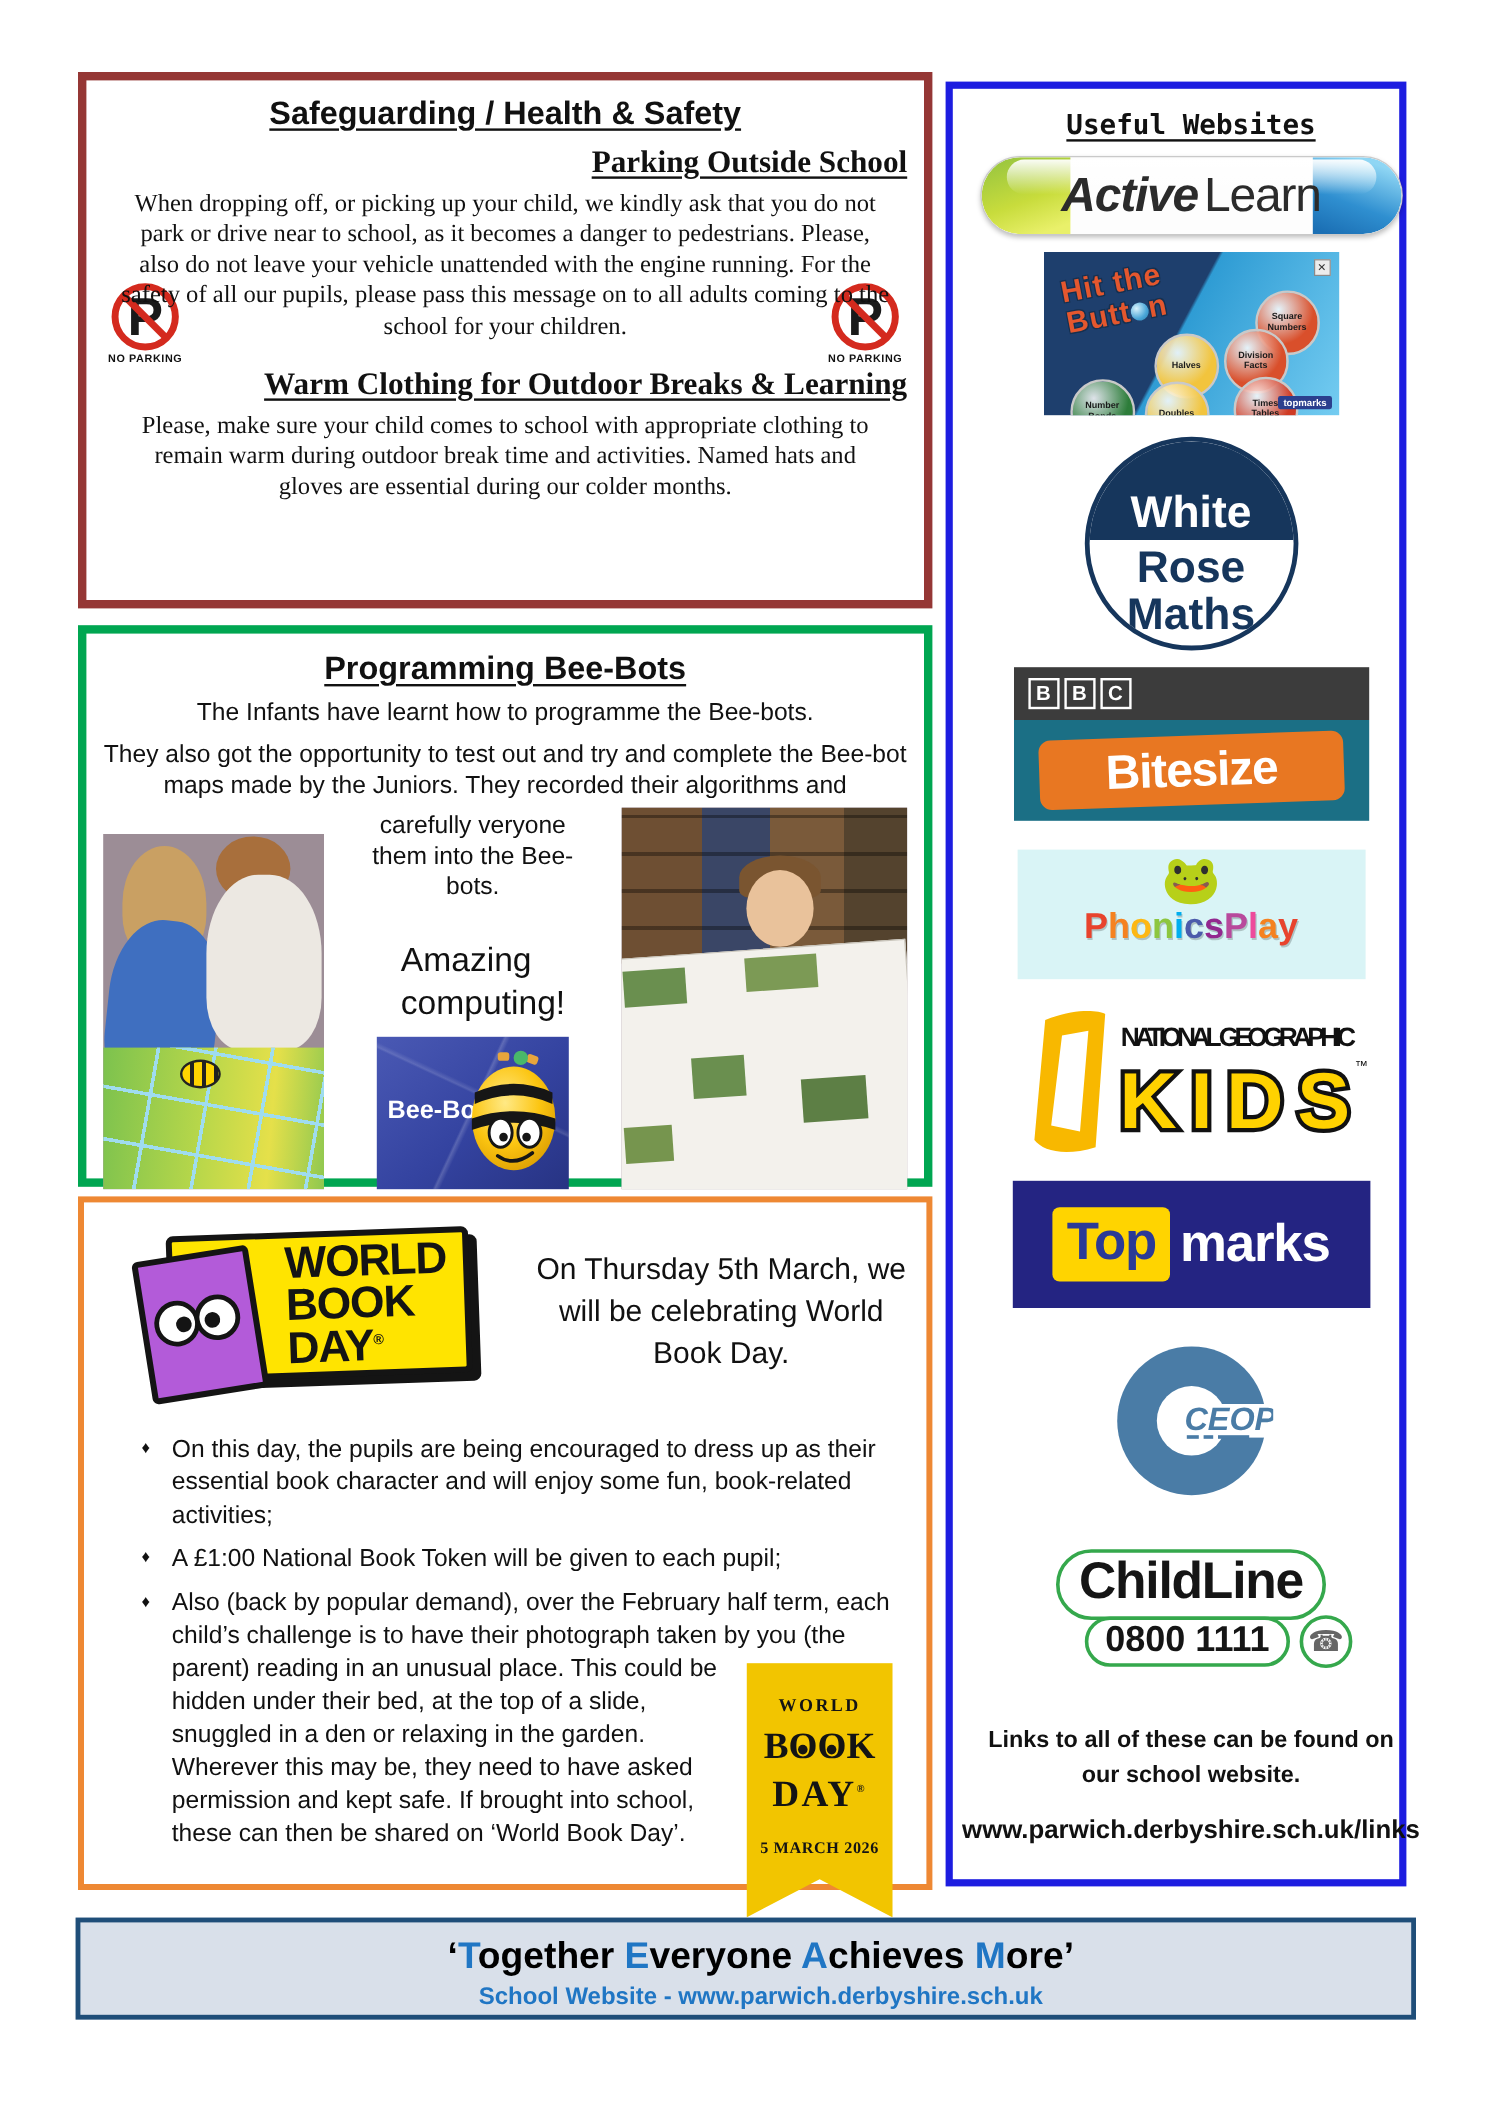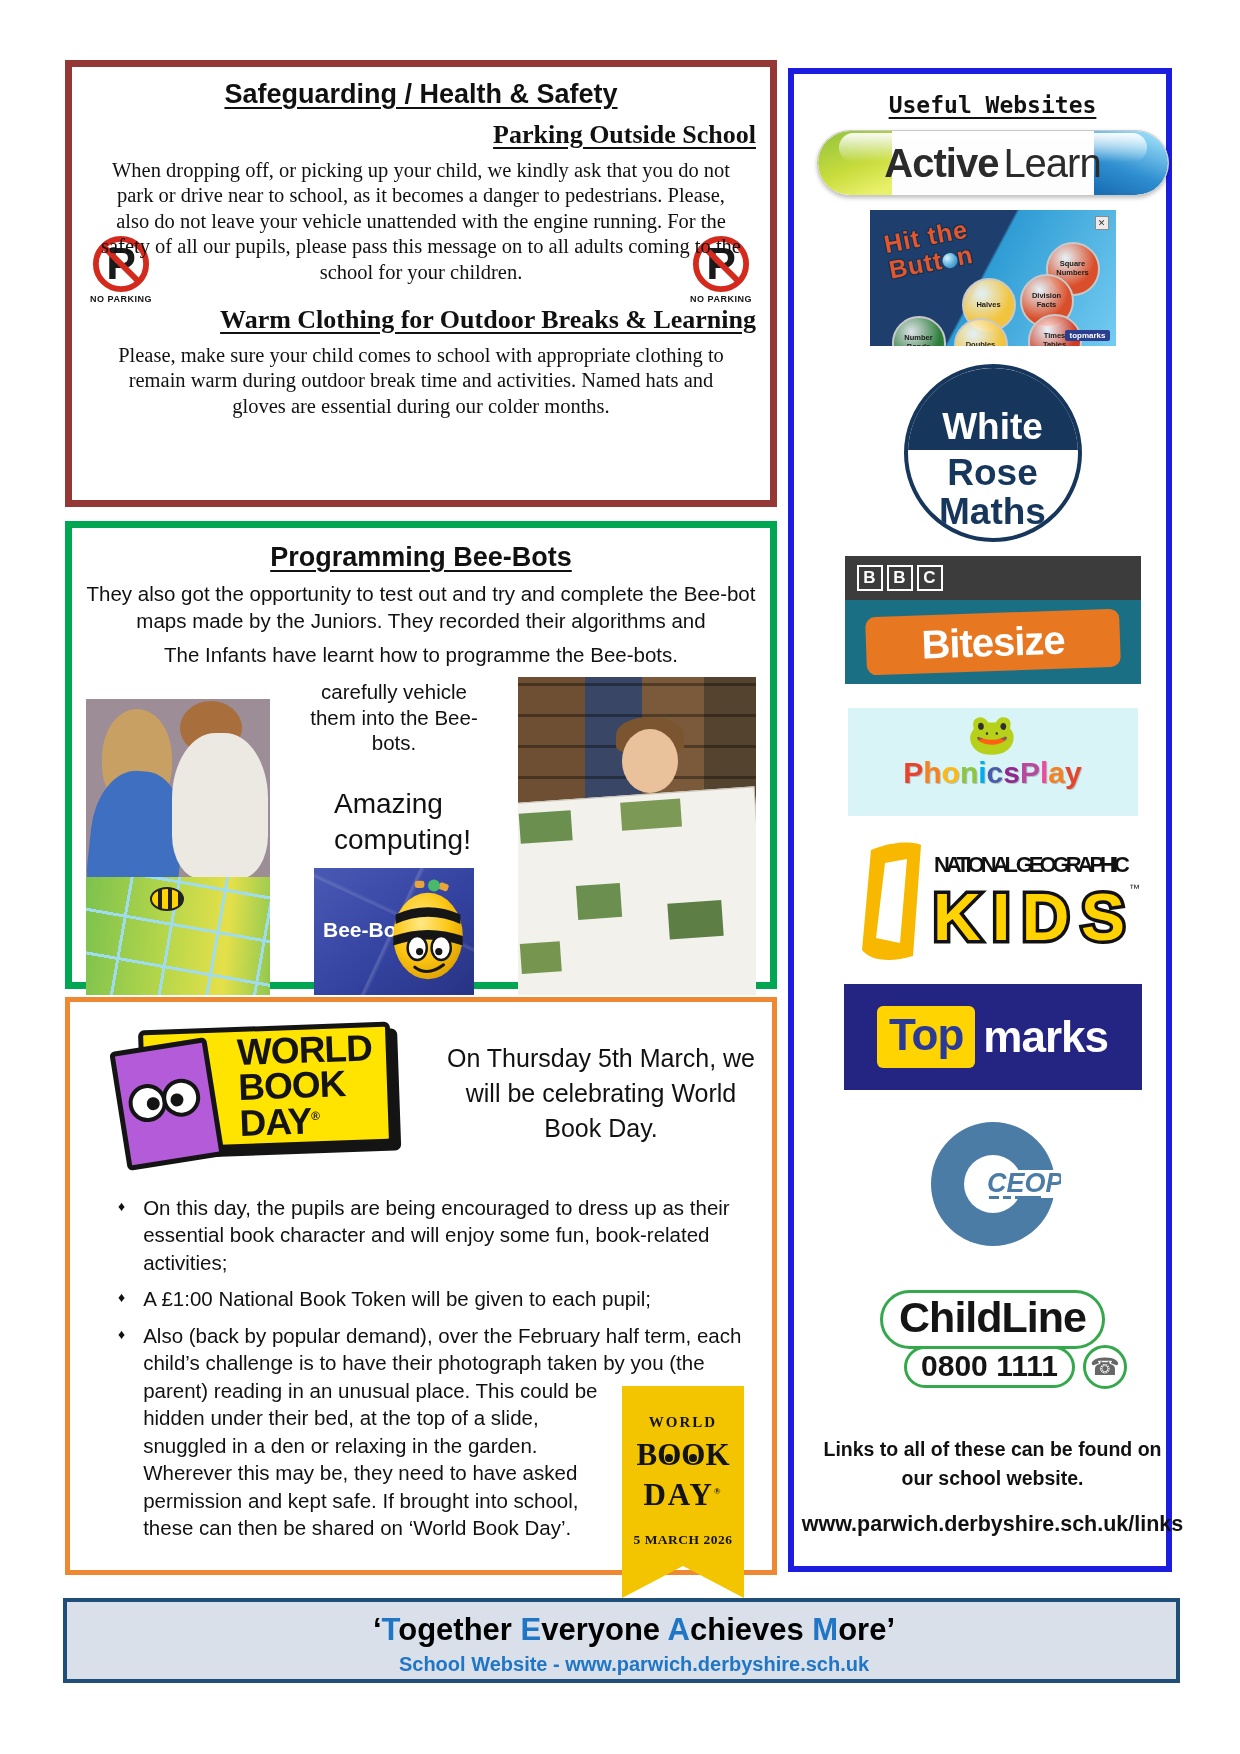--- a/index.html
+++ b/index.html
@@ -120,21 +120,21 @@
       text-decoration:underline;text-underline-offset:4px;margin:8px 0 12px;}
   .al-pill{position:relative;width:352px;height:66px;border-radius:33px;background:#fdfdfd;
       border:1px solid #c9c9c9;overflow:hidden;display:flex;align-items:center;justify-content:center;
       box-shadow:0 2px 4px rgba(0,0,0,.25);}
   .al-cap{position:absolute;top:0;height:100%;width:74px;}
   .al-cap.left{left:0;border-radius:33px 0 0 33px;background:linear-gradient(160deg,#9cc73f 10%,#c8dc3c 55%,#e9f06a 90%);}
   .al-cap.right{right:0;border-radius:0 33px 33px 0;background:linear-gradient(200deg,#8fd6f4 15%,#2f8fd0 60%,#1b6fb4 95%);}
   .al-gloss{position:absolute;left:6%;top:2px;width:88%;height:46%;border-radius:30px;
       background:linear-gradient(rgba(255,255,255,.95),rgba(255,255,255,0));}
   .al-text{position:relative;z-index:2;font-size:40px;color:#2b2b2b;letter-spacing:-1px;}
-  .al-text .a1{font-weight:600;}
+  .al-text .a1{font-style:italic;font-weight:600;}
   .al-text .a2{font-weight:400;margin-left:5px;}
 
   .htb{position:relative;width:246px;height:136px;overflow:hidden;margin-top:14px;
       background:linear-gradient(118deg,#1e3f6d 0%,#1e3f6d 46%,#2f9cd4 47%,#74ccf1 100%);}
   .htb-title{position:absolute;left:16px;top:14px;transform:rotate(-11deg);
       font-size:25px;font-weight:900;color:#e4572e;line-height:1.02;letter-spacing:1px;
       text-shadow:1px 1px 0 #16304f,-1px 1px 0 #16304f,1px -1px 0 #16304f,-1px -1px 0 #16304f;}
   .htb-ball{display:inline-block;width:15px;height:15px;border-radius:50%;vertical-align:-1px;
       background:radial-gradient(circle at 35% 30%,#d8f2fc,#4aa6d8 60%,#2a7cab);}
   .htb-close{position:absolute;top:6px;right:7px;width:14px;height:14px;background:#ececec;border:1px solid #8a8a8a;
@@ -226,35 +226,35 @@
       <div class="np-label">NO PARKING</div>
     </div>
 
     <p class="serif-body" id="parking-text">When dropping off, or picking up your child, we kindly ask that you do not park or drive near to school, as it becomes a danger to pedestrians. Please, also do not leave your vehicle unattended with the engine running. For the safety of all our pupils, please pass this message on to all adults coming to the school for your children.</p>
     <h2 class="serif-h" style="margin-top:20px;">Warm Clothing for Outdoor Breaks &amp; Learning</h2>
     <p class="serif-body" style="max-width:640px;">Please, make sure your child comes to school with appropriate clothing to remain warm during outdoor break time and activities. Named hats and gloves are essential during our colder months.</p>
   </section>
 
   <section class="frame" id="sec-bee">
     <h1 class="sans-title">Programming Bee-Bots</h1>
+    <p class="sans-body">The Infants have learnt how to programme the Bee-bots.</p>
     <p class="sans-body" id="bee-para2">They also got the opportunity to test out and try and complete the Bee-bot maps made by the Juniors. They recorded their algorithms and</p>
-    <p class="sans-body">The Infants have learnt how to programme the Bee-bots.</p>
 
     <div class="bee-row">
       <div class="photo" id="photo1">
         <div class="p-abs p1-hair1"></div>
         <div class="p-abs p1-hair2"></div>
         <div class="p-abs p1-kid-blue"></div>
         <div class="p-abs p1-kid-white"></div>
         <div class="p-abs p1-mat"></div>
         <div class="p-abs p1-bee"></div>
       </div>
 
       <div class="bee-mid">
-        <div class="cont">carefully vehicle them into the Bee-bots.</div>
+        <div class="cont">carefully veryone them into the Bee-bots.</div>
         <div class="amazing">Amazing computing!</div>
         <div class="beebot-logo">
           <div class="lines"></div>
           <div class="bb-text"><span>Bee-Bot</span><sup>®</sup></div>
           <svg width="84" height="104" viewBox="0 0 70 86">
             <defs>
               <radialGradient id="beeBody" cx="40%" cy="35%" r="75%">
                 <stop offset="0%" stop-color="#ffe985"></stop>
                   <stop offset="55%" stop-color="#fcc511"></stop>
                   <stop offset="100%" stop-color="#d89a00"></stop>

